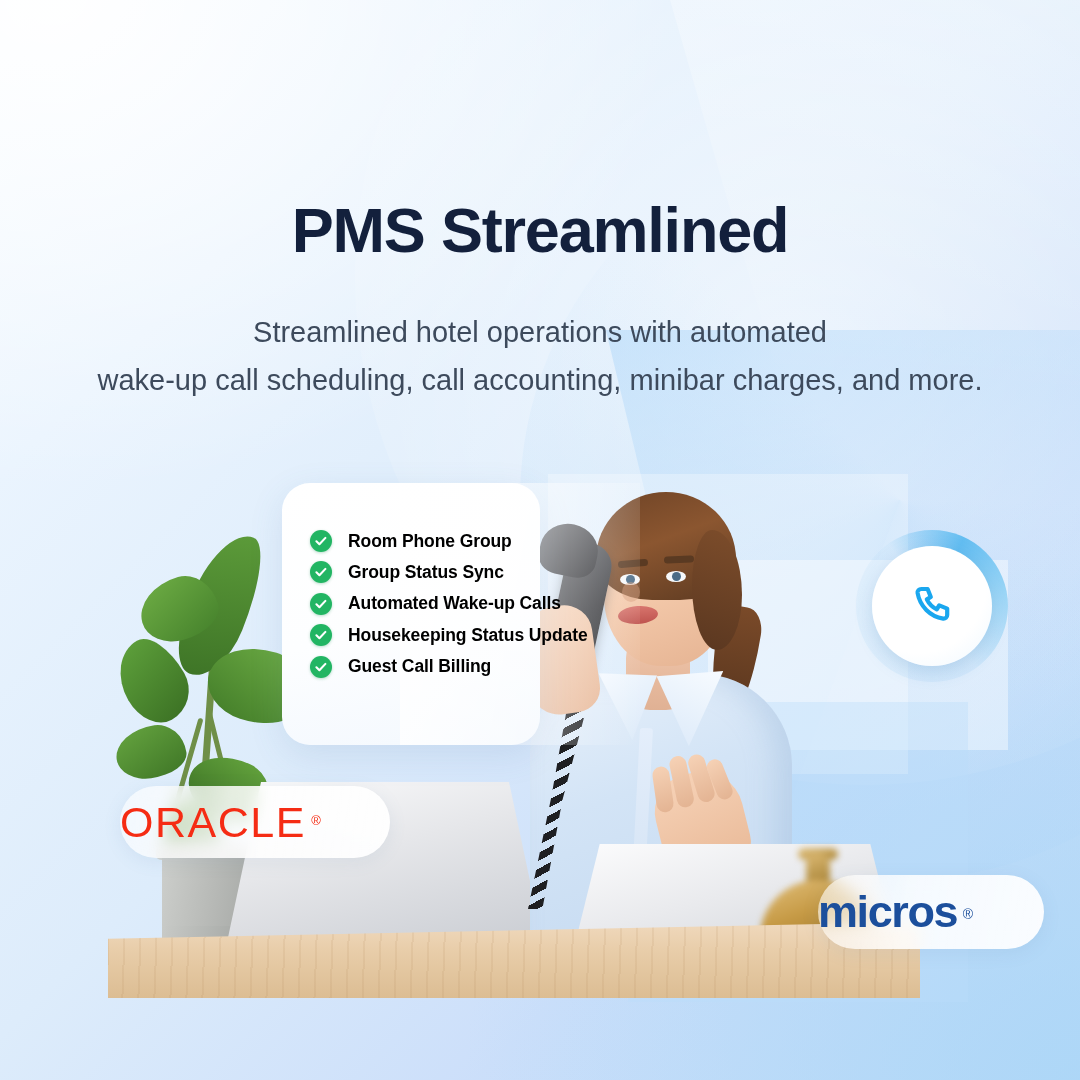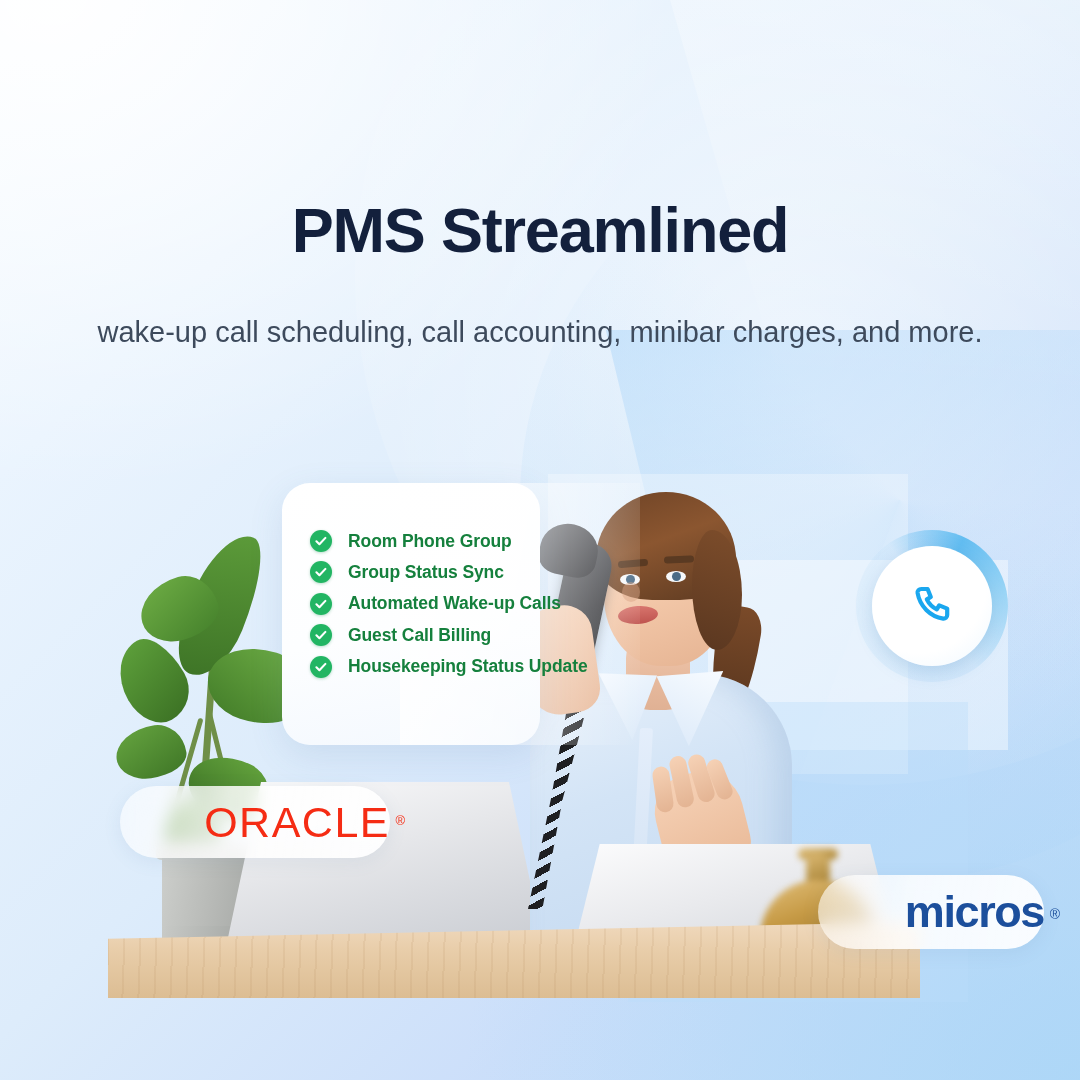--- a/index.html
+++ b/index.html
@@ -232,21 +232,21 @@
     background:linear-gradient(100deg,rgba(255,255,255,.94),rgba(255,255,255,.0));}
   .features{position:absolute;left:310px;top:530px;width:420px;}
   .feature{display:flex;align-items:center;margin-bottom:9.4px;height:22px;}
   .check{
     width:22px;height:22px;border-radius:50%;background:#22b563;
     flex:0 0 22px;position:relative;margin-right:16px;
     box-shadow:0 1px 3px rgba(20,140,80,.3);
   }
   .check svg{position:absolute;left:4px;top:4px;}
   .feature-label{
-    font-size:17.5px;font-weight:700;color:#15803d;letter-spacing:-.1px;white-space:nowrap;
+    font-size:17.5px;font-weight:700;color:#000000;letter-spacing:-.1px;white-space:nowrap;
   }
 
   
   .phone-badge{position:absolute;left:856px;top:530px;width:152px;height:152px;}
   .ring-outer{
     position:absolute;left:0;top:0;width:152px;height:152px;border-radius:50%;
     background:conic-gradient(from 25deg,#4fb6ef 0deg,#8fd1f5 55deg, rgba(160,210,245,.25) 120deg, rgba(160,210,245,.12) 300deg, #4fb6ef 360deg);
     opacity:.85;
   }
   .ring-inner{
@@ -254,21 +254,21 @@
     background:radial-gradient(circle at 38% 32%, #ffffff 62%, #eef7fe 100%);
     box-shadow:0 6px 18px rgba(70,130,185,.22);
   }
   .phone-glyph{position:absolute;left:52px;top:52px;width:48px;height:48px;}
 
   
   .badge{
     position:absolute;border-radius:999px;
     background:linear-gradient(100deg, rgba(255,255,255,.58) 0%, rgba(255,255,255,.86) 40%, rgba(255,255,255,.93) 100%);
     backdrop-filter:blur(8px);
-    display:flex;align-items:center;justify-content:flex-end;
+    display:flex;align-items:center;justify-content:flex-start;
     box-shadow:0 4px 18px rgba(90,125,165,.10);
   }
   .badge-oracle{left:120px;top:786px;width:270px;height:72px;}
   .oracle-text{
     font-size:43px;font-weight:400;letter-spacing:1.5px;color:#f52c14;
     font-family:"Liberation Sans", sans-serif;position:relative;line-height:44px;
   }
   .oracle-r{position:absolute;right:-15px;top:-1px;font-size:13px;letter-spacing:0;}
   .badge-micros{left:818px;top:860px;width:226px;height:74px;margin-top:15px;}
   .micros-text{
@@ -284,20 +284,21 @@
   <div class="bg-base"></div>
   <div class="bg-wash"></div>
   <div class="bg-arc1"></div>
   <div class="bg-arc2"></div>
   <div class="bg-wedge"></div>
   <div class="bg-sheen"></div>
 
 
   <div class="title">PMS Streamlined</div>
   <div class="subtitle">
+    <span>Streamlined hotel operations with automated</span>
     <span>wake-up call scheduling, call accounting, minibar charges, and more.</span>
   </div>
 
   <div class="scene">
 
     <div class="panel-a"></div>
     <div class="panel-b"></div>
     <div class="panel-c"></div>
 
     <div class="plant">
@@ -391,29 +392,29 @@
           </svg>
       </span>
       <span class="feature-label">Automated Wake-up Calls</span>
     </div>
     <div class="feature">
       <span class="check">
         <svg width="14" height="14" viewBox="0 0 14 14">
             <path d="M2.4 7.3 L5.4 10.2 L11.4 3.9" stroke="#fff" stroke-width="2.1" fill="none" stroke-linecap="round" stroke-linejoin="round"></path>
           </svg>
       </span>
-      <span class="feature-label">Guest Call Billing</span>
+      <span class="feature-label">Housekeeping Status Update</span>
     </div>
     <div class="feature">
       <span class="check">
         <svg width="14" height="14" viewBox="0 0 14 14">
             <path d="M2.4 7.3 L5.4 10.2 L11.4 3.9" stroke="#fff" stroke-width="2.1" fill="none" stroke-linecap="round" stroke-linejoin="round"></path>
           </svg>
       </span>
-      <span class="feature-label">Housekeeping Status Update</span>
+      <span class="feature-label">Guest Call Billing</span>
     </div>
   </div>
 
   <div class="phone-badge">
     <div class="ring-outer"></div>
     <div class="ring-inner"></div>
     <div class="phone-glyph">
       <svg width="48" height="48" viewBox="0 0 24 24" fill="none" stroke="#1aa7ef" stroke-width="2.1" stroke-linecap="round" stroke-linejoin="round">
         <path d="M6.6 3.5h3.2l1.6 4-2 1.2a11 11 0 0 0 5 5l1.2-2 4 1.6v3.2a1.8 1.8 0 0 1-2 1.8A15.6 15.6 0 0 1 4.8 5.5a1.8 1.8 0 0 1 1.8-2z"></path>
       </svg>

